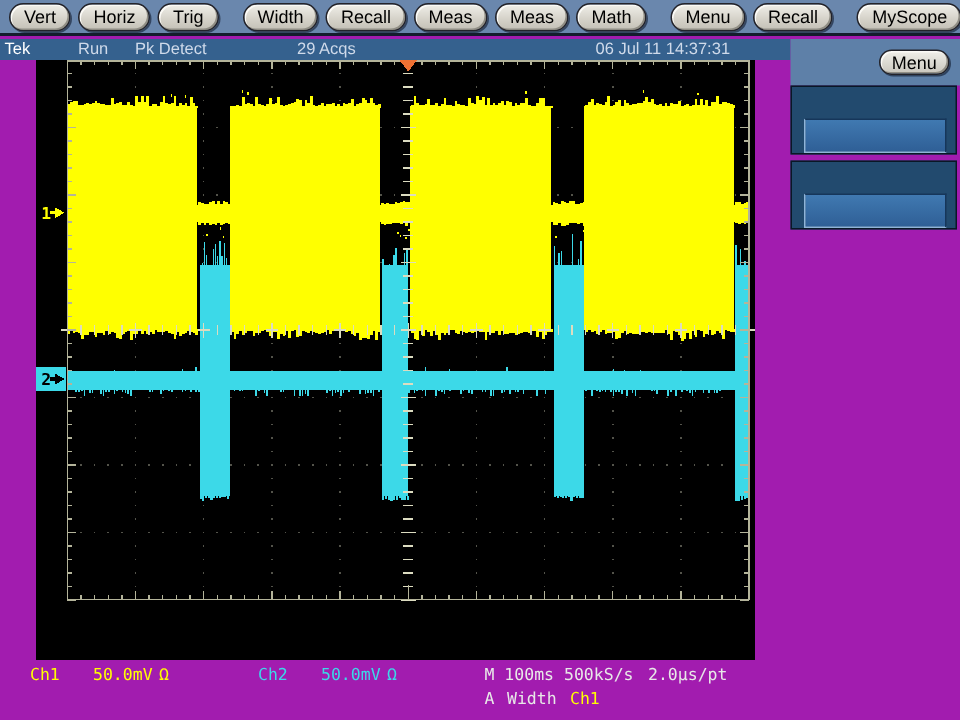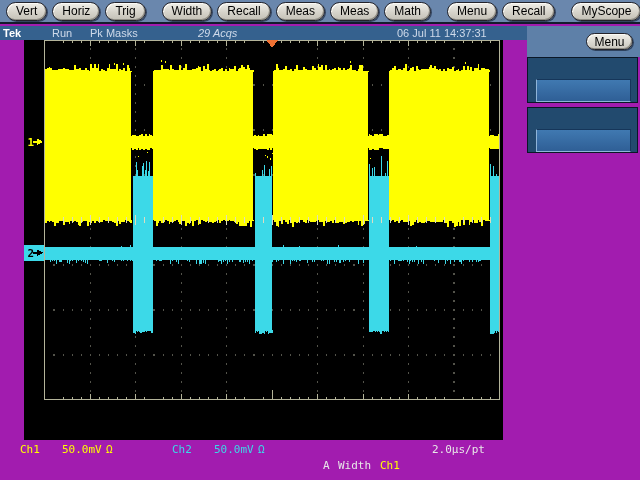--- a/index.html
+++ b/index.html
@@ -20,22 +20,22 @@
     box-shadow:inset 1px 1px 0 #fbfaf6,inset -1px -1px 0 #908e85,1px 1px 0 rgba(15,25,45,.6);
     cursor:pointer;line-height:16px;
   }
   .tb-sep{width:2px;height:22px;background:#2e405e;margin:0 3px;}
   
   .statusbar{
     position:absolute;left:0;top:26px;width:527px;height:14px;background:#35618e;
     font-size:11px;color:#cfdaea;
   }
   .statusbar span{position:absolute;top:1px;white-space:pre;}
-  .st-brand{left:3px;color:#ffffff;font-weight:bold;}
-  .st-run{left:52px;} .st-mode{left:90px;} .st-acqs{left:198px;font-style:italic;} .st-date{left:397px;}
+  .st-brand{left:3px;color:#ffffff;font-weight:normal;}
+  .st-run{left:52px;} .st-mode{left:90px;} .st-acqs{left:198px;} .st-date{left:397px;}
   .menu-strip{position:absolute;left:527px;top:26px;width:113px;height:31px;background:#5e80a8;}
   .menu-btn{
     position:absolute;left:586px;top:33px;width:47px;height:17px;
     font-family:"Liberation Sans",sans-serif;font-size:12px;color:#000;
     background:linear-gradient(180deg,#f0efe9,#c9c6bd);
     border:1px solid #23232a;border-radius:9px;
     box-shadow:inset 1px 1px 0 #fbfaf6,inset -1px -1px 0 #908e85,1px 1px 0 rgba(15,25,45,.6);
     line-height:14px;padding:0;cursor:pointer;text-align:center;
   }
   
@@ -71,21 +71,21 @@
       <div class="tb-sep"></div>
       <button class="tb-btn">Menu</button>
       <button class="tb-btn">Recall</button>
       <div class="tb-sep"></div>
       <button class="tb-btn">MyScope</button>
     </div>
 
   <div class="statusbar">
     <span class="st-brand">Tek</span>
     <span class="st-run">Run</span>
-    <span class="st-mode">Pk Masks</span>
+    <span class="st-mode">Pk Detect</span>
     <span class="st-acqs">29 Acqs</span>
     <span class="st-date">06 Jul 11 14:37:31</span>
   </div>
 
   <div class="menu-strip"></div>
   <button class="menu-btn">Menu</button>
 
   <svg id="plot" width="527" height="400" viewBox="0 40 527 440" shape-rendering="crispEdges">
       <rect x="0" y="40" width="527" height="440" fill="#000"></rect>
       <path d="M72.4 49.3h1.2v1.2h-1.2ZM72.4 59.2h1.2v1.2h-1.2ZM72.4 69.1h1.2v1.2h-1.2ZM72.4 79.0h1.2v1.2h-1.2ZM72.4 88.9h1.2v1.2h-1.2ZM72.4 98.8h1.2v1.2h-1.2ZM72.4 108.7h1.2v1.2h-1.2ZM72.4 118.6h1.2v1.2h-1.2ZM72.4 128.5h1.2v1.2h-1.2ZM72.4 138.4h1.2v1.2h-1.2ZM72.4 148.3h1.2v1.2h-1.2ZM72.4 158.2h1.2v1.2h-1.2ZM72.4 168.1h1.2v1.2h-1.2ZM72.4 178.0h1.2v1.2h-1.2ZM72.4 187.9h1.2v1.2h-1.2ZM72.4 197.8h1.2v1.2h-1.2ZM72.4 207.7h1.2v1.2h-1.2ZM72.4 217.6h1.2v1.2h-1.2ZM72.4 227.5h1.2v1.2h-1.2ZM72.4 237.4h1.2v1.2h-1.2ZM72.4 247.3h1.2v1.2h-1.2ZM72.4 257.2h1.2v1.2h-1.2ZM72.4 267.1h1.2v1.2h-1.2ZM72.4 277.0h1.2v1.2h-1.2ZM72.4 286.9h1.2v1.2h-1.2ZM72.4 296.8h1.2v1.2h-1.2ZM72.4 306.7h1.2v1.2h-1.2ZM72.4 316.6h1.2v1.2h-1.2ZM72.4 326.5h1.2v1.2h-1.2ZM72.4 336.4h1.2v1.2h-1.2ZM72.4 346.3h1.2v1.2h-1.2ZM72.4 356.2h1.2v1.2h-1.2ZM72.4 366.1h1.2v1.2h-1.2ZM72.4 376.0h1.2v1.2h-1.2ZM72.4 385.9h1.2v1.2h-1.2ZM72.4 395.8h1.2v1.2h-1.2ZM72.4 405.7h1.2v1.2h-1.2ZM72.4 415.6h1.2v1.2h-1.2ZM72.4 425.5h1.2v1.2h-1.2ZM122.4 49.3h1.2v1.2h-1.2ZM122.4 59.2h1.2v1.2h-1.2ZM122.4 69.1h1.2v1.2h-1.2ZM122.4 79.0h1.2v1.2h-1.2ZM122.4 88.9h1.2v1.2h-1.2ZM122.4 98.8h1.2v1.2h-1.2ZM122.4 108.7h1.2v1.2h-1.2ZM122.4 118.6h1.2v1.2h-1.2ZM122.4 128.5h1.2v1.2h-1.2ZM122.4 138.4h1.2v1.2h-1.2ZM122.4 148.3h1.2v1.2h-1.2ZM122.4 158.2h1.2v1.2h-1.2ZM122.4 168.1h1.2v1.2h-1.2ZM122.4 178.0h1.2v1.2h-1.2ZM122.4 187.9h1.2v1.2h-1.2ZM122.4 197.8h1.2v1.2h-1.2ZM122.4 207.7h1.2v1.2h-1.2ZM122.4 217.6h1.2v1.2h-1.2ZM122.4 227.5h1.2v1.2h-1.2ZM122.4 237.4h1.2v1.2h-1.2ZM122.4 247.3h1.2v1.2h-1.2ZM122.4 257.2h1.2v1.2h-1.2ZM122.4 267.1h1.2v1.2h-1.2ZM122.4 277.0h1.2v1.2h-1.2ZM122.4 286.9h1.2v1.2h-1.2ZM122.4 296.8h1.2v1.2h-1.2ZM122.4 306.7h1.2v1.2h-1.2ZM122.4 316.6h1.2v1.2h-1.2ZM122.4 326.5h1.2v1.2h-1.2ZM122.4 336.4h1.2v1.2h-1.2ZM122.4 346.3h1.2v1.2h-1.2ZM122.4 356.2h1.2v1.2h-1.2ZM122.4 366.1h1.2v1.2h-1.2ZM122.4 376.0h1.2v1.2h-1.2ZM122.4 385.9h1.2v1.2h-1.2ZM122.4 395.8h1.2v1.2h-1.2ZM122.4 405.7h1.2v1.2h-1.2ZM122.4 415.6h1.2v1.2h-1.2ZM122.4 425.5h1.2v1.2h-1.2ZM172.4 49.3h1.2v1.2h-1.2ZM172.4 59.2h1.2v1.2h-1.2ZM172.4 69.1h1.2v1.2h-1.2ZM172.4 79.0h1.2v1.2h-1.2ZM172.4 88.9h1.2v1.2h-1.2ZM172.4 98.8h1.2v1.2h-1.2ZM172.4 108.7h1.2v1.2h-1.2ZM172.4 118.6h1.2v1.2h-1.2ZM172.4 128.5h1.2v1.2h-1.2ZM172.4 138.4h1.2v1.2h-1.2ZM172.4 148.3h1.2v1.2h-1.2ZM172.4 158.2h1.2v1.2h-1.2ZM172.4 168.1h1.2v1.2h-1.2ZM172.4 178.0h1.2v1.2h-1.2ZM172.4 187.9h1.2v1.2h-1.2ZM172.4 197.8h1.2v1.2h-1.2ZM172.4 207.7h1.2v1.2h-1.2ZM172.4 217.6h1.2v1.2h-1.2ZM172.4 227.5h1.2v1.2h-1.2ZM172.4 237.4h1.2v1.2h-1.2ZM172.4 247.3h1.2v1.2h-1.2ZM172.4 257.2h1.2v1.2h-1.2ZM172.4 267.1h1.2v1.2h-1.2ZM172.4 277.0h1.2v1.2h-1.2ZM172.4 286.9h1.2v1.2h-1.2ZM172.4 296.8h1.2v1.2h-1.2ZM172.4 306.7h1.2v1.2h-1.2ZM172.4 316.6h1.2v1.2h-1.2ZM172.4 326.5h1.2v1.2h-1.2ZM172.4 336.4h1.2v1.2h-1.2ZM172.4 346.3h1.2v1.2h-1.2ZM172.4 356.2h1.2v1.2h-1.2ZM172.4 366.1h1.2v1.2h-1.2ZM172.4 376.0h1.2v1.2h-1.2ZM172.4 385.9h1.2v1.2h-1.2ZM172.4 395.8h1.2v1.2h-1.2ZM172.4 405.7h1.2v1.2h-1.2ZM172.4 415.6h1.2v1.2h-1.2ZM172.4 425.5h1.2v1.2h-1.2ZM222.4 49.3h1.2v1.2h-1.2ZM222.4 59.2h1.2v1.2h-1.2ZM222.4 69.1h1.2v1.2h-1.2ZM222.4 79.0h1.2v1.2h-1.2ZM222.4 88.9h1.2v1.2h-1.2ZM222.4 98.8h1.2v1.2h-1.2ZM222.4 108.7h1.2v1.2h-1.2ZM222.4 118.6h1.2v1.2h-1.2ZM222.4 128.5h1.2v1.2h-1.2ZM222.4 138.4h1.2v1.2h-1.2ZM222.4 148.3h1.2v1.2h-1.2ZM222.4 158.2h1.2v1.2h-1.2ZM222.4 168.1h1.2v1.2h-1.2ZM222.4 178.0h1.2v1.2h-1.2ZM222.4 187.9h1.2v1.2h-1.2ZM222.4 197.8h1.2v1.2h-1.2ZM222.4 207.7h1.2v1.2h-1.2ZM222.4 217.6h1.2v1.2h-1.2ZM222.4 227.5h1.2v1.2h-1.2ZM222.4 237.4h1.2v1.2h-1.2ZM222.4 247.3h1.2v1.2h-1.2ZM222.4 257.2h1.2v1.2h-1.2ZM222.4 267.1h1.2v1.2h-1.2ZM222.4 277.0h1.2v1.2h-1.2ZM222.4 286.9h1.2v1.2h-1.2ZM222.4 296.8h1.2v1.2h-1.2ZM222.4 306.7h1.2v1.2h-1.2ZM222.4 316.6h1.2v1.2h-1.2ZM222.4 326.5h1.2v1.2h-1.2ZM222.4 336.4h1.2v1.2h-1.2ZM222.4 346.3h1.2v1.2h-1.2ZM222.4 356.2h1.2v1.2h-1.2ZM222.4 366.1h1.2v1.2h-1.2ZM222.4 376.0h1.2v1.2h-1.2ZM222.4 385.9h1.2v1.2h-1.2ZM222.4 395.8h1.2v1.2h-1.2ZM222.4 405.7h1.2v1.2h-1.2ZM222.4 415.6h1.2v1.2h-1.2ZM222.4 425.5h1.2v1.2h-1.2ZM322.4 49.3h1.2v1.2h-1.2ZM322.4 59.2h1.2v1.2h-1.2ZM322.4 69.1h1.2v1.2h-1.2ZM322.4 79.0h1.2v1.2h-1.2ZM322.4 88.9h1.2v1.2h-1.2ZM322.4 98.8h1.2v1.2h-1.2ZM322.4 108.7h1.2v1.2h-1.2ZM322.4 118.6h1.2v1.2h-1.2ZM322.4 128.5h1.2v1.2h-1.2ZM322.4 138.4h1.2v1.2h-1.2ZM322.4 148.3h1.2v1.2h-1.2ZM322.4 158.2h1.2v1.2h-1.2ZM322.4 168.1h1.2v1.2h-1.2ZM322.4 178.0h1.2v1.2h-1.2ZM322.4 187.9h1.2v1.2h-1.2ZM322.4 197.8h1.2v1.2h-1.2ZM322.4 207.7h1.2v1.2h-1.2ZM322.4 217.6h1.2v1.2h-1.2ZM322.4 227.5h1.2v1.2h-1.2ZM322.4 237.4h1.2v1.2h-1.2ZM322.4 247.3h1.2v1.2h-1.2ZM322.4 257.2h1.2v1.2h-1.2ZM322.4 267.1h1.2v1.2h-1.2ZM322.4 277.0h1.2v1.2h-1.2ZM322.4 286.9h1.2v1.2h-1.2ZM322.4 296.8h1.2v1.2h-1.2ZM322.4 306.7h1.2v1.2h-1.2ZM322.4 316.6h1.2v1.2h-1.2ZM322.4 326.5h1.2v1.2h-1.2ZM322.4 336.4h1.2v1.2h-1.2ZM322.4 346.3h1.2v1.2h-1.2ZM322.4 356.2h1.2v1.2h-1.2ZM322.4 366.1h1.2v1.2h-1.2ZM322.4 376.0h1.2v1.2h-1.2ZM322.4 385.9h1.2v1.2h-1.2ZM322.4 395.8h1.2v1.2h-1.2ZM322.4 405.7h1.2v1.2h-1.2ZM322.4 415.6h1.2v1.2h-1.2ZM322.4 425.5h1.2v1.2h-1.2ZM372.4 49.3h1.2v1.2h-1.2ZM372.4 59.2h1.2v1.2h-1.2ZM372.4 69.1h1.2v1.2h-1.2ZM372.4 79.0h1.2v1.2h-1.2ZM372.4 88.9h1.2v1.2h-1.2ZM372.4 98.8h1.2v1.2h-1.2ZM372.4 108.7h1.2v1.2h-1.2ZM372.4 118.6h1.2v1.2h-1.2ZM372.4 128.5h1.2v1.2h-1.2ZM372.4 138.4h1.2v1.2h-1.2ZM372.4 148.3h1.2v1.2h-1.2ZM372.4 158.2h1.2v1.2h-1.2ZM372.4 168.1h1.2v1.2h-1.2ZM372.4 178.0h1.2v1.2h-1.2ZM372.4 187.9h1.2v1.2h-1.2ZM372.4 197.8h1.2v1.2h-1.2ZM372.4 207.7h1.2v1.2h-1.2ZM372.4 217.6h1.2v1.2h-1.2ZM372.4 227.5h1.2v1.2h-1.2ZM372.4 237.4h1.2v1.2h-1.2ZM372.4 247.3h1.2v1.2h-1.2ZM372.4 257.2h1.2v1.2h-1.2ZM372.4 267.1h1.2v1.2h-1.2ZM372.4 277.0h1.2v1.2h-1.2ZM372.4 286.9h1.2v1.2h-1.2ZM372.4 296.8h1.2v1.2h-1.2ZM372.4 306.7h1.2v1.2h-1.2ZM372.4 316.6h1.2v1.2h-1.2ZM372.4 326.5h1.2v1.2h-1.2ZM372.4 336.4h1.2v1.2h-1.2ZM372.4 346.3h1.2v1.2h-1.2ZM372.4 356.2h1.2v1.2h-1.2ZM372.4 366.1h1.2v1.2h-1.2ZM372.4 376.0h1.2v1.2h-1.2ZM372.4 385.9h1.2v1.2h-1.2ZM372.4 395.8h1.2v1.2h-1.2ZM372.4 405.7h1.2v1.2h-1.2ZM372.4 415.6h1.2v1.2h-1.2ZM372.4 425.5h1.2v1.2h-1.2ZM422.4 49.3h1.2v1.2h-1.2ZM422.4 59.2h1.2v1.2h-1.2ZM422.4 69.1h1.2v1.2h-1.2ZM422.4 79.0h1.2v1.2h-1.2ZM422.4 88.9h1.2v1.2h-1.2ZM422.4 98.8h1.2v1.2h-1.2ZM422.4 108.7h1.2v1.2h-1.2ZM422.4 118.6h1.2v1.2h-1.2ZM422.4 128.5h1.2v1.2h-1.2ZM422.4 138.4h1.2v1.2h-1.2ZM422.4 148.3h1.2v1.2h-1.2ZM422.4 158.2h1.2v1.2h-1.2ZM422.4 168.1h1.2v1.2h-1.2ZM422.4 178.0h1.2v1.2h-1.2ZM422.4 187.9h1.2v1.2h-1.2ZM422.4 197.8h1.2v1.2h-1.2ZM422.4 207.7h1.2v1.2h-1.2ZM422.4 217.6h1.2v1.2h-1.2ZM422.4 227.5h1.2v1.2h-1.2ZM422.4 237.4h1.2v1.2h-1.2ZM422.4 247.3h1.2v1.2h-1.2ZM422.4 257.2h1.2v1.2h-1.2ZM422.4 267.1h1.2v1.2h-1.2ZM422.4 277.0h1.2v1.2h-1.2ZM422.4 286.9h1.2v1.2h-1.2ZM422.4 296.8h1.2v1.2h-1.2ZM422.4 306.7h1.2v1.2h-1.2ZM422.4 316.6h1.2v1.2h-1.2ZM422.4 326.5h1.2v1.2h-1.2ZM422.4 336.4h1.2v1.2h-1.2ZM422.4 346.3h1.2v1.2h-1.2ZM422.4 356.2h1.2v1.2h-1.2ZM422.4 366.1h1.2v1.2h-1.2ZM422.4 376.0h1.2v1.2h-1.2ZM422.4 385.9h1.2v1.2h-1.2ZM422.4 395.8h1.2v1.2h-1.2ZM422.4 405.7h1.2v1.2h-1.2ZM422.4 415.6h1.2v1.2h-1.2ZM422.4 425.5h1.2v1.2h-1.2ZM472.4 49.3h1.2v1.2h-1.2ZM472.4 59.2h1.2v1.2h-1.2ZM472.4 69.1h1.2v1.2h-1.2ZM472.4 79.0h1.2v1.2h-1.2ZM472.4 88.9h1.2v1.2h-1.2ZM472.4 98.8h1.2v1.2h-1.2ZM472.4 108.7h1.2v1.2h-1.2ZM472.4 118.6h1.2v1.2h-1.2ZM472.4 128.5h1.2v1.2h-1.2ZM472.4 138.4h1.2v1.2h-1.2ZM472.4 148.3h1.2v1.2h-1.2ZM472.4 158.2h1.2v1.2h-1.2ZM472.4 168.1h1.2v1.2h-1.2ZM472.4 178.0h1.2v1.2h-1.2ZM472.4 187.9h1.2v1.2h-1.2ZM472.4 197.8h1.2v1.2h-1.2ZM472.4 207.7h1.2v1.2h-1.2ZM472.4 217.6h1.2v1.2h-1.2ZM472.4 227.5h1.2v1.2h-1.2ZM472.4 237.4h1.2v1.2h-1.2ZM472.4 247.3h1.2v1.2h-1.2ZM472.4 257.2h1.2v1.2h-1.2ZM472.4 267.1h1.2v1.2h-1.2ZM472.4 277.0h1.2v1.2h-1.2ZM472.4 286.9h1.2v1.2h-1.2ZM472.4 296.8h1.2v1.2h-1.2ZM472.4 306.7h1.2v1.2h-1.2ZM472.4 316.6h1.2v1.2h-1.2ZM472.4 326.5h1.2v1.2h-1.2ZM472.4 336.4h1.2v1.2h-1.2ZM472.4 346.3h1.2v1.2h-1.2ZM472.4 356.2h1.2v1.2h-1.2ZM472.4 366.1h1.2v1.2h-1.2ZM472.4 376.0h1.2v1.2h-1.2ZM472.4 385.9h1.2v1.2h-1.2ZM472.4 395.8h1.2v1.2h-1.2ZM472.4 405.7h1.2v1.2h-1.2ZM472.4 415.6h1.2v1.2h-1.2ZM472.4 425.5h1.2v1.2h-1.2ZM32.4 88.9h1.2v1.2h-1.2ZM42.4 88.9h1.2v1.2h-1.2ZM52.4 88.9h1.2v1.2h-1.2ZM62.4 88.9h1.2v1.2h-1.2ZM72.4 88.9h1.2v1.2h-1.2ZM82.4 88.9h1.2v1.2h-1.2ZM92.4 88.9h1.2v1.2h-1.2ZM102.4 88.9h1.2v1.2h-1.2ZM112.4 88.9h1.2v1.2h-1.2ZM122.4 88.9h1.2v1.2h-1.2ZM132.4 88.9h1.2v1.2h-1.2ZM142.4 88.9h1.2v1.2h-1.2ZM152.4 88.9h1.2v1.2h-1.2ZM162.4 88.9h1.2v1.2h-1.2ZM172.4 88.9h1.2v1.2h-1.2ZM182.4 88.9h1.2v1.2h-1.2ZM192.4 88.9h1.2v1.2h-1.2ZM202.4 88.9h1.2v1.2h-1.2ZM212.4 88.9h1.2v1.2h-1.2ZM222.4 88.9h1.2v1.2h-1.2ZM232.4 88.9h1.2v1.2h-1.2ZM242.4 88.9h1.2v1.2h-1.2ZM252.4 88.9h1.2v1.2h-1.2ZM262.4 88.9h1.2v1.2h-1.2ZM272.4 88.9h1.2v1.2h-1.2ZM282.4 88.9h1.2v1.2h-1.2ZM292.4 88.9h1.2v1.2h-1.2ZM302.4 88.9h1.2v1.2h-1.2ZM312.4 88.9h1.2v1.2h-1.2ZM322.4 88.9h1.2v1.2h-1.2ZM332.4 88.9h1.2v1.2h-1.2ZM342.4 88.9h1.2v1.2h-1.2ZM352.4 88.9h1.2v1.2h-1.2ZM362.4 88.9h1.2v1.2h-1.2ZM372.4 88.9h1.2v1.2h-1.2ZM382.4 88.9h1.2v1.2h-1.2ZM392.4 88.9h1.2v1.2h-1.2ZM402.4 88.9h1.2v1.2h-1.2ZM412.4 88.9h1.2v1.2h-1.2ZM422.4 88.9h1.2v1.2h-1.2ZM432.4 88.9h1.2v1.2h-1.2ZM442.4 88.9h1.2v1.2h-1.2ZM452.4 88.9h1.2v1.2h-1.2ZM462.4 88.9h1.2v1.2h-1.2ZM472.4 88.9h1.2v1.2h-1.2ZM482.4 88.9h1.2v1.2h-1.2ZM492.4 88.9h1.2v1.2h-1.2ZM502.4 88.9h1.2v1.2h-1.2ZM512.4 88.9h1.2v1.2h-1.2ZM32.4 138.4h1.2v1.2h-1.2ZM42.4 138.4h1.2v1.2h-1.2ZM52.4 138.4h1.2v1.2h-1.2ZM62.4 138.4h1.2v1.2h-1.2ZM72.4 138.4h1.2v1.2h-1.2ZM82.4 138.4h1.2v1.2h-1.2ZM92.4 138.4h1.2v1.2h-1.2ZM102.4 138.4h1.2v1.2h-1.2ZM112.4 138.4h1.2v1.2h-1.2ZM122.4 138.4h1.2v1.2h-1.2ZM132.4 138.4h1.2v1.2h-1.2ZM142.4 138.4h1.2v1.2h-1.2ZM152.4 138.4h1.2v1.2h-1.2ZM162.4 138.4h1.2v1.2h-1.2ZM172.4 138.4h1.2v1.2h-1.2ZM182.4 138.4h1.2v1.2h-1.2ZM192.4 138.4h1.2v1.2h-1.2ZM202.4 138.4h1.2v1.2h-1.2ZM212.4 138.4h1.2v1.2h-1.2ZM222.4 138.4h1.2v1.2h-1.2ZM232.4 138.4h1.2v1.2h-1.2ZM242.4 138.4h1.2v1.2h-1.2ZM252.4 138.4h1.2v1.2h-1.2ZM262.4 138.4h1.2v1.2h-1.2ZM272.4 138.4h1.2v1.2h-1.2ZM282.4 138.4h1.2v1.2h-1.2ZM292.4 138.4h1.2v1.2h-1.2ZM302.4 138.4h1.2v1.2h-1.2ZM312.4 138.4h1.2v1.2h-1.2ZM322.4 138.4h1.2v1.2h-1.2ZM332.4 138.4h1.2v1.2h-1.2ZM342.4 138.4h1.2v1.2h-1.2ZM352.4 138.4h1.2v1.2h-1.2ZM362.4 138.4h1.2v1.2h-1.2ZM372.4 138.4h1.2v1.2h-1.2ZM382.4 138.4h1.2v1.2h-1.2ZM392.4 138.4h1.2v1.2h-1.2ZM402.4 138.4h1.2v1.2h-1.2ZM412.4 138.4h1.2v1.2h-1.2ZM422.4 138.4h1.2v1.2h-1.2ZM432.4 138.4h1.2v1.2h-1.2ZM442.4 138.4h1.2v1.2h-1.2ZM452.4 138.4h1.2v1.2h-1.2ZM462.4 138.4h1.2v1.2h-1.2ZM472.4 138.4h1.2v1.2h-1.2ZM482.4 138.4h1.2v1.2h-1.2ZM492.4 138.4h1.2v1.2h-1.2ZM502.4 138.4h1.2v1.2h-1.2ZM512.4 138.4h1.2v1.2h-1.2ZM32.4 187.9h1.2v1.2h-1.2ZM42.4 187.9h1.2v1.2h-1.2ZM52.4 187.9h1.2v1.2h-1.2ZM62.4 187.9h1.2v1.2h-1.2ZM72.4 187.9h1.2v1.2h-1.2ZM82.4 187.9h1.2v1.2h-1.2ZM92.4 187.9h1.2v1.2h-1.2ZM102.4 187.9h1.2v1.2h-1.2ZM112.4 187.9h1.2v1.2h-1.2ZM122.4 187.9h1.2v1.2h-1.2ZM132.4 187.9h1.2v1.2h-1.2ZM142.4 187.9h1.2v1.2h-1.2ZM152.4 187.9h1.2v1.2h-1.2ZM162.4 187.9h1.2v1.2h-1.2ZM172.4 187.9h1.2v1.2h-1.2ZM182.4 187.9h1.2v1.2h-1.2ZM192.4 187.9h1.2v1.2h-1.2ZM202.4 187.9h1.2v1.2h-1.2ZM212.4 187.9h1.2v1.2h-1.2ZM222.4 187.9h1.2v1.2h-1.2ZM232.4 187.9h1.2v1.2h-1.2ZM242.4 187.9h1.2v1.2h-1.2ZM252.4 187.9h1.2v1.2h-1.2ZM262.4 187.9h1.2v1.2h-1.2ZM272.4 187.9h1.2v1.2h-1.2ZM282.4 187.9h1.2v1.2h-1.2ZM292.4 187.9h1.2v1.2h-1.2ZM302.4 187.9h1.2v1.2h-1.2ZM312.4 187.9h1.2v1.2h-1.2ZM322.4 187.9h1.2v1.2h-1.2ZM332.4 187.9h1.2v1.2h-1.2ZM342.4 187.9h1.2v1.2h-1.2ZM352.4 187.9h1.2v1.2h-1.2ZM362.4 187.9h1.2v1.2h-1.2ZM372.4 187.9h1.2v1.2h-1.2ZM382.4 187.9h1.2v1.2h-1.2ZM392.4 187.9h1.2v1.2h-1.2ZM402.4 187.9h1.2v1.2h-1.2ZM412.4 187.9h1.2v1.2h-1.2ZM422.4 187.9h1.2v1.2h-1.2ZM432.4 187.9h1.2v1.2h-1.2ZM442.4 187.9h1.2v1.2h-1.2ZM452.4 187.9h1.2v1.2h-1.2ZM462.4 187.9h1.2v1.2h-1.2ZM472.4 187.9h1.2v1.2h-1.2ZM482.4 187.9h1.2v1.2h-1.2ZM492.4 187.9h1.2v1.2h-1.2ZM502.4 187.9h1.2v1.2h-1.2ZM512.4 187.9h1.2v1.2h-1.2ZM32.4 286.9h1.2v1.2h-1.2ZM42.4 286.9h1.2v1.2h-1.2ZM52.4 286.9h1.2v1.2h-1.2ZM62.4 286.9h1.2v1.2h-1.2ZM72.4 286.9h1.2v1.2h-1.2ZM82.4 286.9h1.2v1.2h-1.2ZM92.4 286.9h1.2v1.2h-1.2ZM102.4 286.9h1.2v1.2h-1.2ZM112.4 286.9h1.2v1.2h-1.2ZM122.4 286.9h1.2v1.2h-1.2ZM132.4 286.9h1.2v1.2h-1.2ZM142.4 286.9h1.2v1.2h-1.2ZM152.4 286.9h1.2v1.2h-1.2ZM162.4 286.9h1.2v1.2h-1.2ZM172.4 286.9h1.2v1.2h-1.2ZM182.4 286.9h1.2v1.2h-1.2ZM192.4 286.9h1.2v1.2h-1.2ZM202.4 286.9h1.2v1.2h-1.2ZM212.4 286.9h1.2v1.2h-1.2ZM222.4 286.9h1.2v1.2h-1.2ZM232.4 286.9h1.2v1.2h-1.2ZM242.4 286.9h1.2v1.2h-1.2ZM252.4 286.9h1.2v1.2h-1.2ZM262.4 286.9h1.2v1.2h-1.2ZM272.4 286.9h1.2v1.2h-1.2ZM282.4 286.9h1.2v1.2h-1.2ZM292.4 286.9h1.2v1.2h-1.2ZM302.4 286.9h1.2v1.2h-1.2ZM312.4 286.9h1.2v1.2h-1.2ZM322.4 286.9h1.2v1.2h-1.2ZM332.4 286.9h1.2v1.2h-1.2ZM342.4 286.9h1.2v1.2h-1.2ZM352.4 286.9h1.2v1.2h-1.2ZM362.4 286.9h1.2v1.2h-1.2ZM372.4 286.9h1.2v1.2h-1.2ZM382.4 286.9h1.2v1.2h-1.2ZM392.4 286.9h1.2v1.2h-1.2ZM402.4 286.9h1.2v1.2h-1.2ZM412.4 286.9h1.2v1.2h-1.2ZM422.4 286.9h1.2v1.2h-1.2ZM432.4 286.9h1.2v1.2h-1.2ZM442.4 286.9h1.2v1.2h-1.2ZM452.4 286.9h1.2v1.2h-1.2ZM462.4 286.9h1.2v1.2h-1.2ZM472.4 286.9h1.2v1.2h-1.2ZM482.4 286.9h1.2v1.2h-1.2ZM492.4 286.9h1.2v1.2h-1.2ZM502.4 286.9h1.2v1.2h-1.2ZM512.4 286.9h1.2v1.2h-1.2ZM32.4 336.4h1.2v1.2h-1.2ZM42.4 336.4h1.2v1.2h-1.2ZM52.4 336.4h1.2v1.2h-1.2ZM62.4 336.4h1.2v1.2h-1.2ZM72.4 336.4h1.2v1.2h-1.2ZM82.4 336.4h1.2v1.2h-1.2ZM92.4 336.4h1.2v1.2h-1.2ZM102.4 336.4h1.2v1.2h-1.2ZM112.4 336.4h1.2v1.2h-1.2ZM122.4 336.4h1.2v1.2h-1.2ZM132.4 336.4h1.2v1.2h-1.2ZM142.4 336.4h1.2v1.2h-1.2ZM152.4 336.4h1.2v1.2h-1.2ZM162.4 336.4h1.2v1.2h-1.2ZM172.4 336.4h1.2v1.2h-1.2ZM182.4 336.4h1.2v1.2h-1.2ZM192.4 336.4h1.2v1.2h-1.2ZM202.4 336.4h1.2v1.2h-1.2ZM212.4 336.4h1.2v1.2h-1.2ZM222.4 336.4h1.2v1.2h-1.2ZM232.4 336.4h1.2v1.2h-1.2ZM242.4 336.4h1.2v1.2h-1.2ZM252.4 336.4h1.2v1.2h-1.2ZM262.4 336.4h1.2v1.2h-1.2ZM272.4 336.4h1.2v1.2h-1.2ZM282.4 336.4h1.2v1.2h-1.2ZM292.4 336.4h1.2v1.2h-1.2ZM302.4 336.4h1.2v1.2h-1.2ZM312.4 336.4h1.2v1.2h-1.2ZM322.4 336.4h1.2v1.2h-1.2ZM332.4 336.4h1.2v1.2h-1.2ZM342.4 336.4h1.2v1.2h-1.2ZM352.4 336.4h1.2v1.2h-1.2ZM362.4 336.4h1.2v1.2h-1.2ZM372.4 336.4h1.2v1.2h-1.2ZM382.4 336.4h1.2v1.2h-1.2ZM392.4 336.4h1.2v1.2h-1.2ZM402.4 336.4h1.2v1.2h-1.2ZM412.4 336.4h1.2v1.2h-1.2ZM422.4 336.4h1.2v1.2h-1.2ZM432.4 336.4h1.2v1.2h-1.2ZM442.4 336.4h1.2v1.2h-1.2ZM452.4 336.4h1.2v1.2h-1.2ZM462.4 336.4h1.2v1.2h-1.2ZM472.4 336.4h1.2v1.2h-1.2ZM482.4 336.4h1.2v1.2h-1.2ZM492.4 336.4h1.2v1.2h-1.2ZM502.4 336.4h1.2v1.2h-1.2ZM512.4 336.4h1.2v1.2h-1.2ZM32.4 385.9h1.2v1.2h-1.2ZM42.4 385.9h1.2v1.2h-1.2ZM52.4 385.9h1.2v1.2h-1.2ZM62.4 385.9h1.2v1.2h-1.2ZM72.4 385.9h1.2v1.2h-1.2ZM82.4 385.9h1.2v1.2h-1.2ZM92.4 385.9h1.2v1.2h-1.2ZM102.4 385.9h1.2v1.2h-1.2ZM112.4 385.9h1.2v1.2h-1.2ZM122.4 385.9h1.2v1.2h-1.2ZM132.4 385.9h1.2v1.2h-1.2ZM142.4 385.9h1.2v1.2h-1.2ZM152.4 385.9h1.2v1.2h-1.2ZM162.4 385.9h1.2v1.2h-1.2ZM172.4 385.9h1.2v1.2h-1.2ZM182.4 385.9h1.2v1.2h-1.2ZM192.4 385.9h1.2v1.2h-1.2ZM202.4 385.9h1.2v1.2h-1.2ZM212.4 385.9h1.2v1.2h-1.2ZM222.4 385.9h1.2v1.2h-1.2ZM232.4 385.9h1.2v1.2h-1.2ZM242.4 385.9h1.2v1.2h-1.2ZM252.4 385.9h1.2v1.2h-1.2ZM262.4 385.9h1.2v1.2h-1.2ZM272.4 385.9h1.2v1.2h-1.2ZM282.4 385.9h1.2v1.2h-1.2ZM292.4 385.9h1.2v1.2h-1.2ZM302.4 385.9h1.2v1.2h-1.2ZM312.4 385.9h1.2v1.2h-1.2ZM322.4 385.9h1.2v1.2h-1.2ZM332.4 385.9h1.2v1.2h-1.2ZM342.4 385.9h1.2v1.2h-1.2ZM352.4 385.9h1.2v1.2h-1.2ZM362.4 385.9h1.2v1.2h-1.2ZM372.4 385.9h1.2v1.2h-1.2ZM382.4 385.9h1.2v1.2h-1.2ZM392.4 385.9h1.2v1.2h-1.2ZM402.4 385.9h1.2v1.2h-1.2ZM412.4 385.9h1.2v1.2h-1.2ZM422.4 385.9h1.2v1.2h-1.2ZM432.4 385.9h1.2v1.2h-1.2ZM442.4 385.9h1.2v1.2h-1.2ZM452.4 385.9h1.2v1.2h-1.2ZM462.4 385.9h1.2v1.2h-1.2ZM472.4 385.9h1.2v1.2h-1.2ZM482.4 385.9h1.2v1.2h-1.2ZM492.4 385.9h1.2v1.2h-1.2ZM502.4 385.9h1.2v1.2h-1.2ZM512.4 385.9h1.2v1.2h-1.2Z" fill="#53534a"></path>
@@ -113,17 +113,18 @@
   <div class="side-panel p2">
     <div class="side-btn"></div>
   </div>
 
   <span class="readout yel" style="left:20px;top:443px">Ch1</span>
   <span class="readout yel" style="left:62px;top:443px">50.0mV</span>
   <span class="readout yel" style="left:106px;top:443px">Ω</span>
   <span class="readout cya" style="left:172px;top:443px">Ch2</span>
   <span class="readout cya" style="left:214px;top:443px">50.0mV</span>
   <span class="readout cya" style="left:258px;top:443px">Ω</span>
+  <span class="readout whi" style="left:323px;top:443px">M 100ms 500kS/s</span>
   <span class="readout whi" style="left:432px;top:443px">2.0µs/pt</span>
   <span class="readout whi" style="left:323px;top:459px">A</span>
   <span class="readout whi" style="left:338px;top:459px">Width</span>
   <span class="readout yel" style="left:380px;top:459px">Ch1</span>
 </div>
 
 </body></html>

